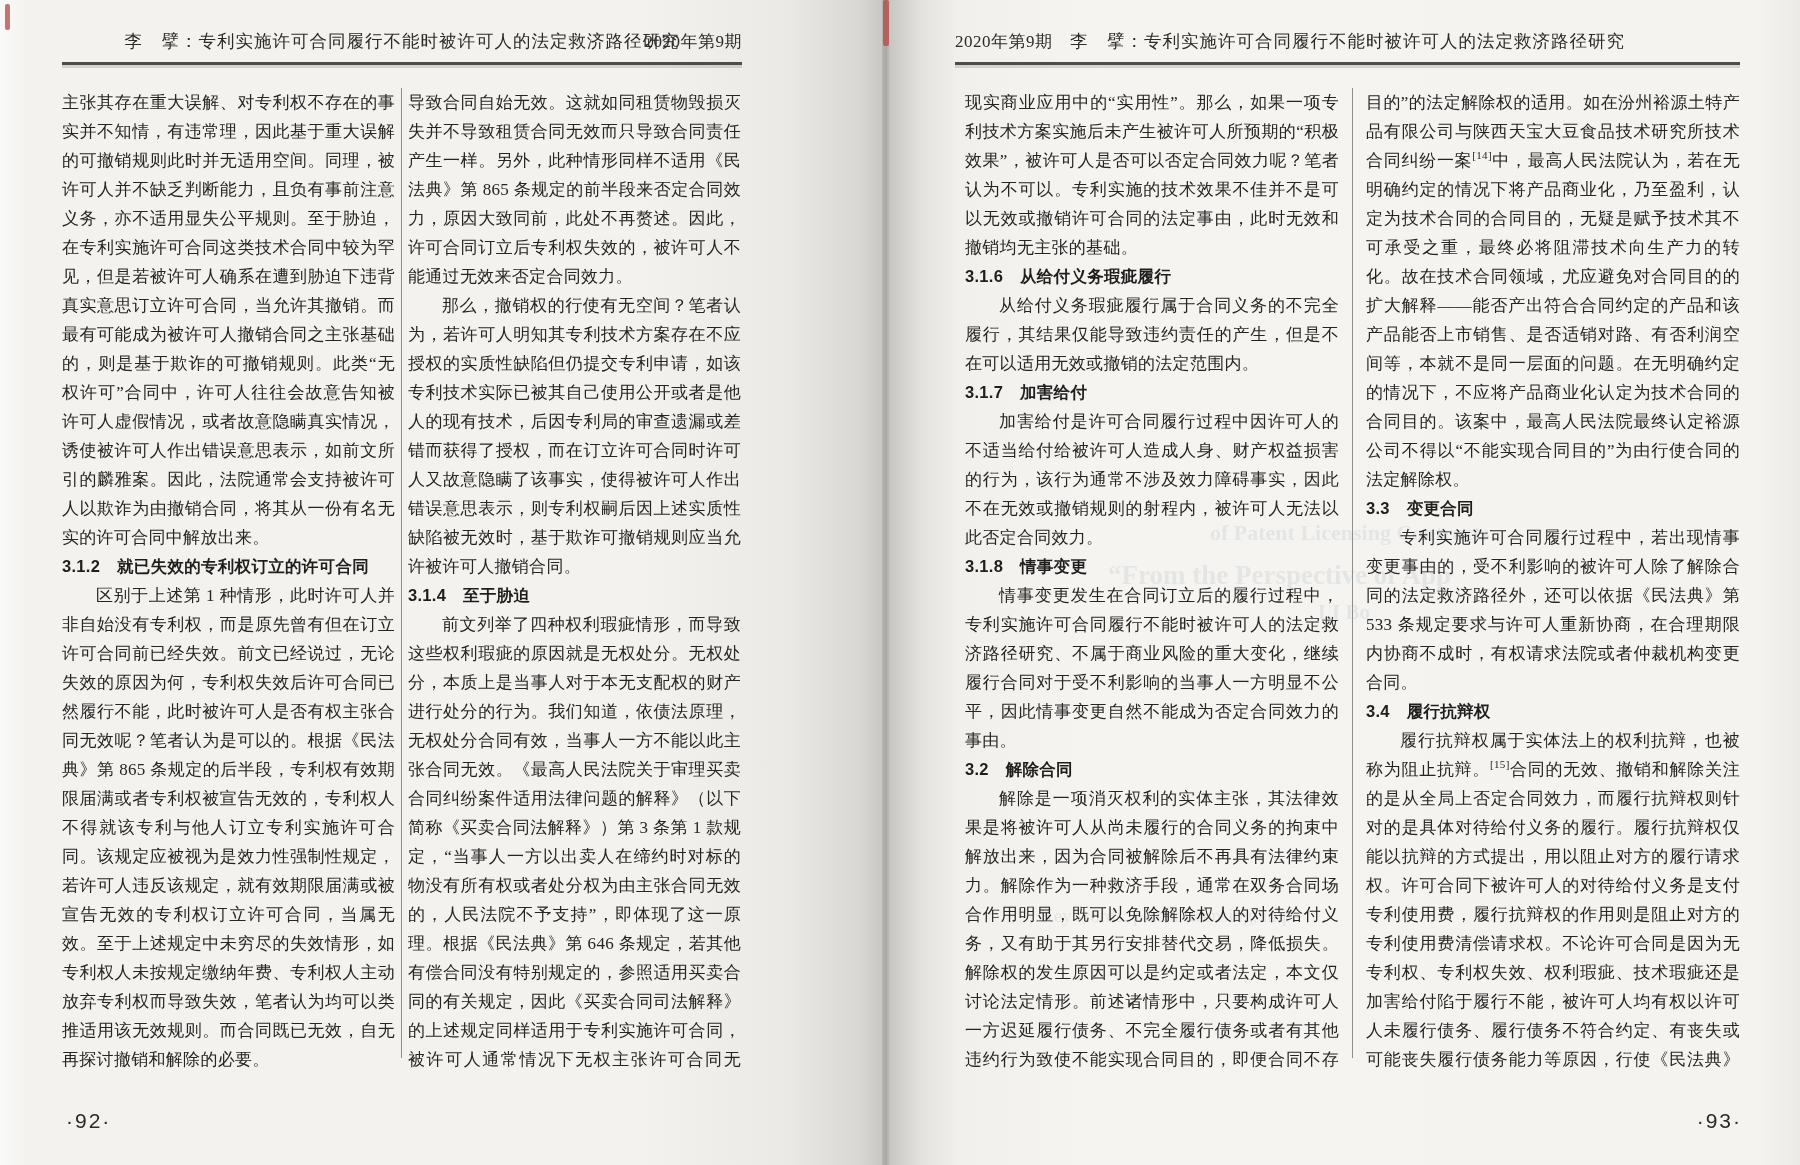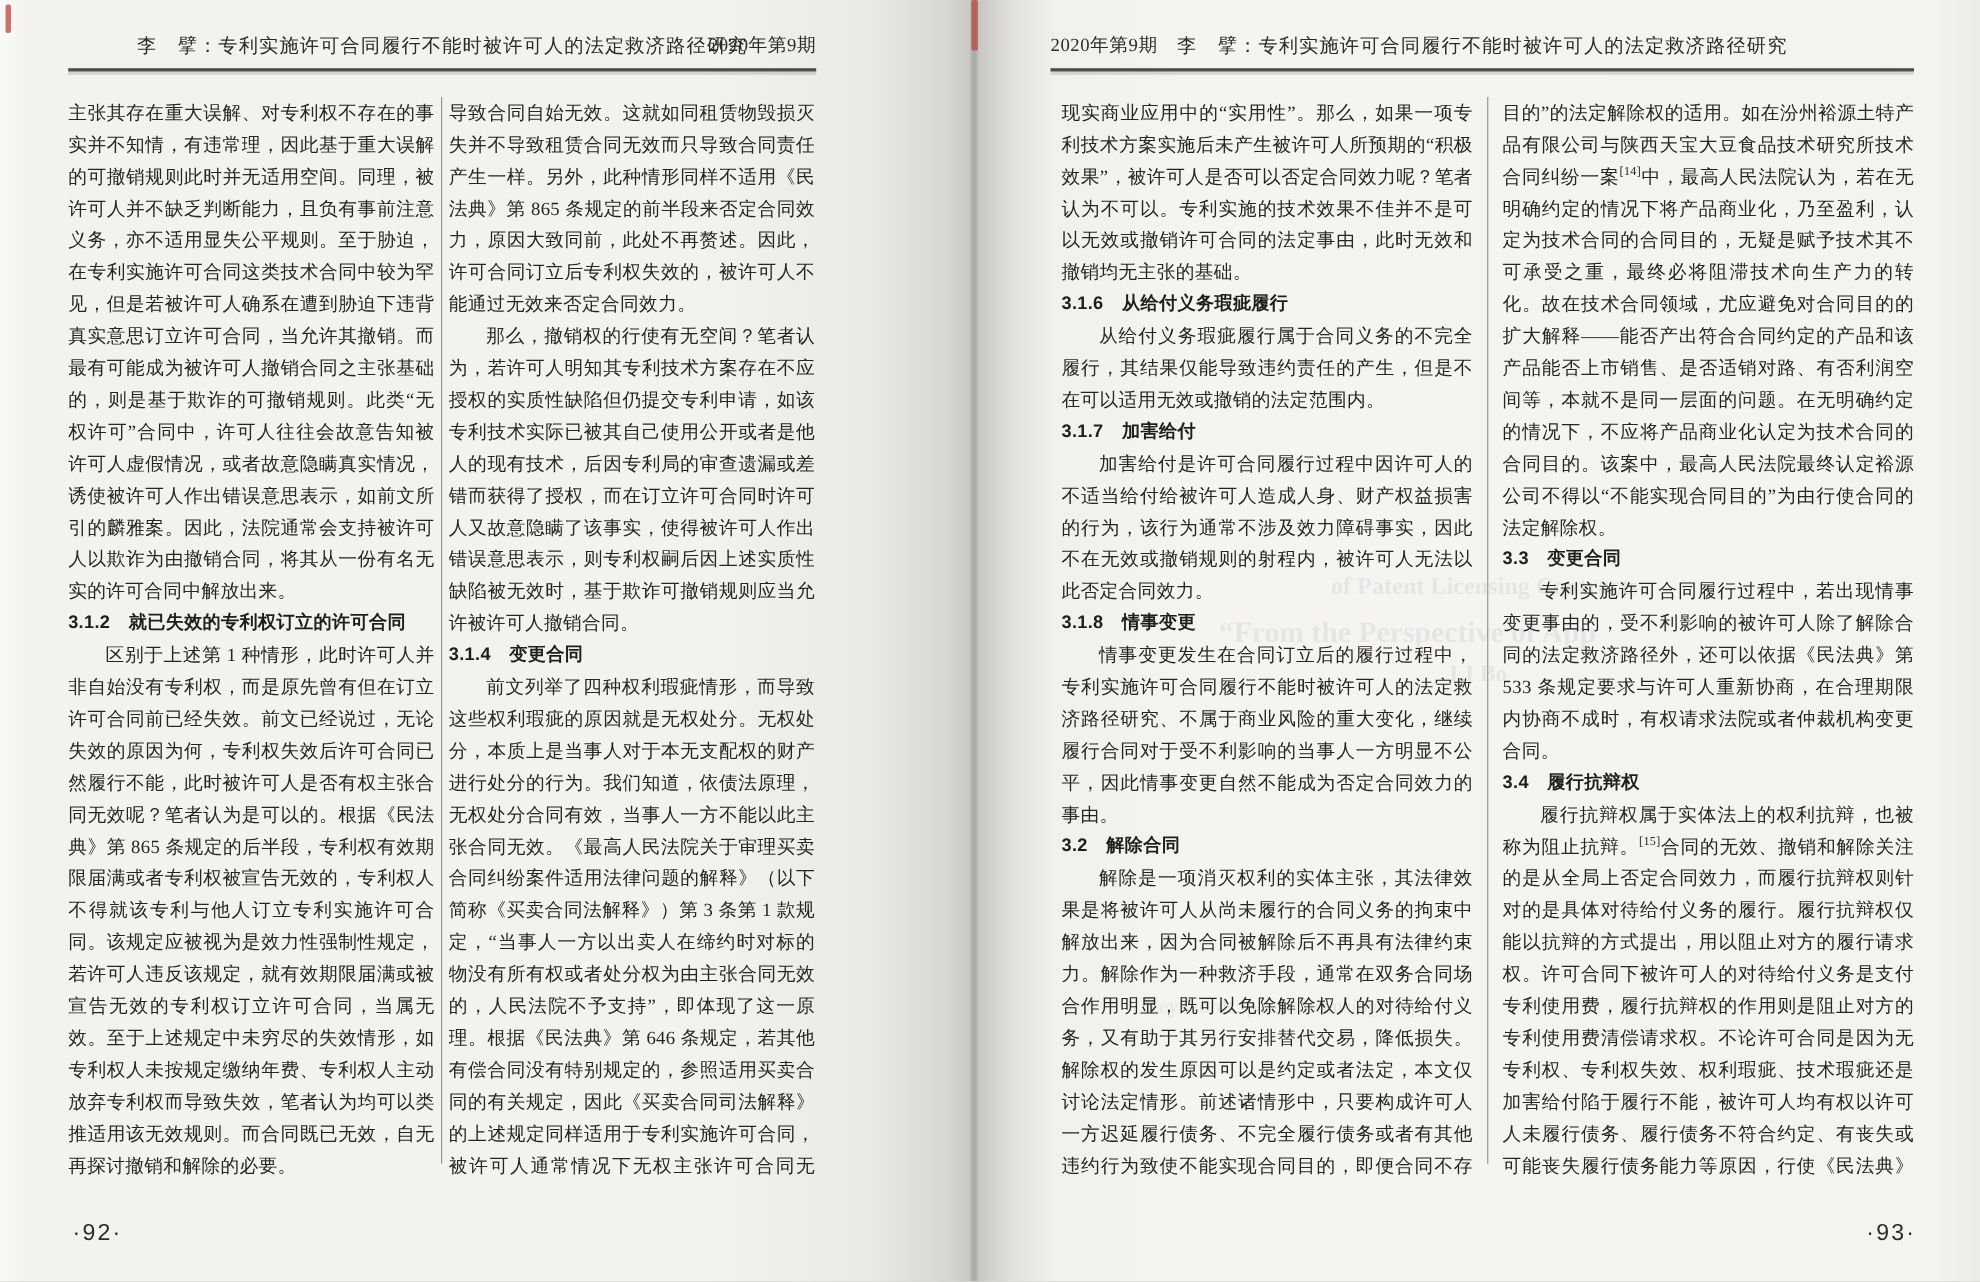--- a/index.html
+++ b/index.html
@@ -97,21 +97,21 @@
     <div class="page-body">
       <div class="col">
           <div class="blk para cont">主张其存在重大误解、对专利权不存在的事实并不知情，有违常理，因此基于重大误解的可撤销规则此时并无适用空间。同理，被许可人并不缺乏判断能力，且负有事前注意义务，亦不适用显失公平规则。至于胁迫，在专利实施许可合同这类技术合同中较为罕见，但是若被许可人确系在遭到胁迫下违背真实意思订立许可合同，当允许其撤销。而最有可能成为被许可人撤销合同之主张基础的，则是基于欺诈的可撤销规则。此类“无权许可”合同中，许可人往往会故意告知被许可人虚假情况，或者故意隐瞒真实情况，诱使被许可人作出错误意思表示，如前文所引的麟雅案。因此，法院通常会支持被许可人以欺诈为由撤销合同，将其从一份有名无实的许可合同中解放出来。</div>
           <div class="blk heading">3.1.2　就已失效的专利权订立的许可合同</div>
           <div class="blk para">区别于上述第 1 种情形，此时许可人并非自始没有专利权，而是原先曾有但在订立许可合同前已经失效。前文已经说过，无论失效的原因为何，专利权失效后许可合同已然履行不能，此时被许可人是否有权主张合同无效呢？笔者认为是可以的。根据《民法典》第 865 条规定的后半段，专利权有效期限届满或者专利权被宣告无效的，专利权人不得就该专利与他人订立专利实施许可合同。该规定应被视为是效力性强制性规定，若许可人违反该规定，就有效期限届满或被宣告无效的专利权订立许可合同，当属无效。至于上述规定中未穷尽的失效情形，如专利权人未按规定缴纳年费、专利权人主动放弃专利权而导致失效，笔者认为均可以类推适用该无效规则。而合同既已无效，自无再探讨撤销和解除的必要。</div>
         </div>
       <div class="col-divider"></div>
       <div class="col">
           <div class="blk para cont">导致合同自始无效。这就如同租赁物毁损灭失并不导致租赁合同无效而只导致合同责任产生一样。另外，此种情形同样不适用《民法典》第 865 条规定的前半段来否定合同效力，原因大致同前，此处不再赘述。因此，许可合同订立后专利权失效的，被许可人不能通过无效来否定合同效力。</div>
           <div class="blk para">那么，撤销权的行使有无空间？笔者认为，若许可人明知其专利技术方案存在不应授权的实质性缺陷但仍提交专利申请，如该专利技术实际已被其自己使用公开或者是他人的现有技术，后因专利局的审查遗漏或差错而获得了授权，而在订立许可合同时许可人又故意隐瞒了该事实，使得被许可人作出错误意思表示，则专利权嗣后因上述实质性缺陷被无效时，基于欺诈可撤销规则应当允许被许可人撤销合同。</div>
-          <div class="blk heading">3.1.4　变更合同</div>
+          <div class="blk heading">3.1.4　至于胁迫</div>
           <div class="blk para">前文列举了四种权利瑕疵情形，而导致这些权利瑕疵的原因就是无权处分。无权处分，本质上是当事人对于本无支配权的财产进行处分的行为。我们知道，依债法原理，无权处分合同有效，当事人一方不能以此主张合同无效。《最高人民法院关于审理买卖合同纠纷案件适用法律问题的解释》（以下简称《买卖合同法解释》）第 3 条第 1 款规定，“当事人一方以出卖人在缔约时对标的物没有所有权或者处分权为由主张合同无效的，人民法院不予支持”，即体现了这一原理。根据《民法典》第 646 条规定，若其他有偿合同没有特别规定的，参照适用买卖合同的有关规定，因此《买卖合同司法解释》的上述规定同样适用于专利实施许可合同，被许可人通常情况下无权主张许可合同无效。但是需要注意的是，如果权利瑕疵的情形是侵害他人技术成果的，则根据《民法典》第 850 条规定，被许可人仍有权主张许可合同无效。</div>
         </div>
     </div>
     <div class="page-number pn-left">·92·</div>
   </div>
 
   <div class="gutter"></div>
 
   <div class="page page-right">
     <div class="ghost-layer">

